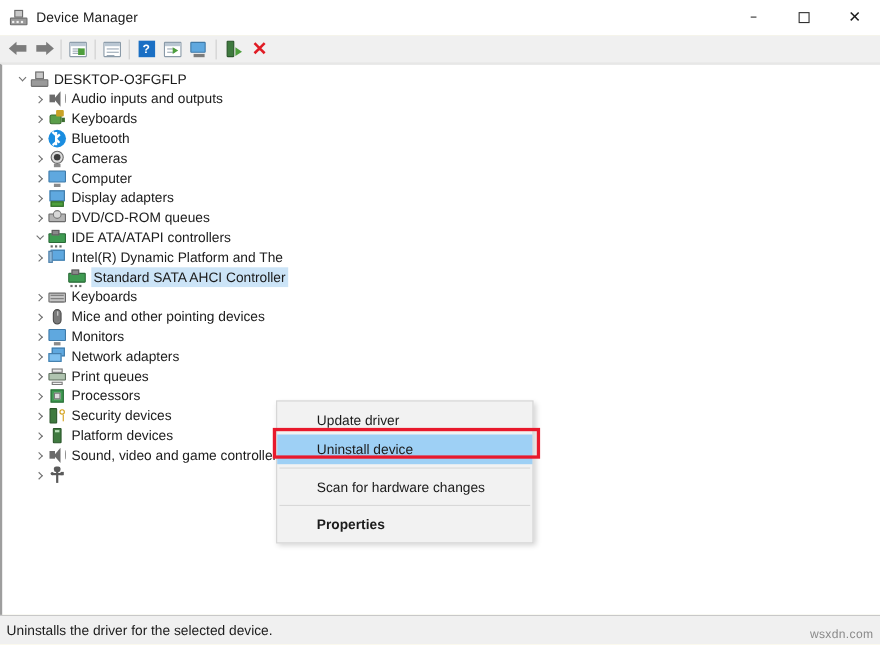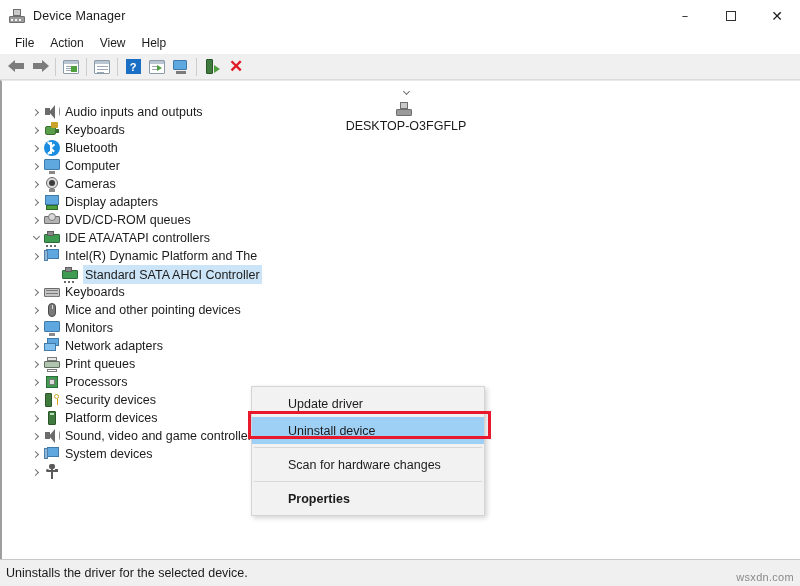--- a/index.html
+++ b/index.html
@@ -211,21 +211,21 @@
     font-size: 12.5px;
     color: #1b1b1b;
     line-height: 18px;
   }
   .node.selected .nlabel-wrap {
     background: #cce4f7;
   }
   .nlabel-wrap { display: inline-block; padding: 0 2px; }
 
   
-  .lvl0 { padding-left: 10px; flex-direction: column; }
+  .lvl0 { padding-left: 10px; }
   .lvl1 { padding-left: 26px; }
   .lvl2 { padding-left: 44px; }
 
   .i-speaker .body {
     position:absolute; left:1px; top:4px; width:5px; height:7px; background:#6b6b6b;
   }
   .i-speaker .cone {
     position:absolute; left:5px; top:1px; width:0; height:0;
     border-top:7px solid transparent; border-bottom:7px solid transparent; border-right:6px solid #6b6b6b;
   }
@@ -385,26 +385,20 @@
     <div class="title-text">Device Manager</div>
     <div class="wincontrols">
       <div class="wc wc-min">–</div>
       <div class="wc wc-max">
           <span></span>
         </div>
       <div class="wc wc-close">✕</div>
     </div>
   </div>
 
-  <div class="menubar">
-    <div class="menubar-item">File</div>
-    <div class="menubar-item">Action</div>
-    <div class="menubar-item">View</div>
-    <div class="menubar-item">Help</div>
-  </div>
 
   <div class="toolbar">
     <div class="tb-btn">
         <div class="ic-arrow"></div>
       </div>
     <div class="tb-btn">
         <div class="ic-arrow fwd"></div>
       </div>
     <div class="tb-sep"></div>
     <div class="tb-btn">
@@ -504,37 +498,37 @@
             <div class="c"></div>
             <div class="d"></div>
           </div>
         <span class="nlabel">Bluetooth</span>
       </div>
 
       <div class="node lvl1">
         <div class="chev closed">
             <i></i>
           </div>
-        <div class="nicon i-mon">
-            <div class="scr"></div>
-            <div class="st"></div>
-          </div>
-        <span class="nlabel">Computer</span>
-      </div>
-
-      <div class="node lvl1">
-        <div class="chev closed">
-            <i></i>
-          </div>
         <div class="nicon i-cam">
             <div class="stand"></div>
             <div class="ring"></div>
             <div class="lens"></div>
           </div>
         <span class="nlabel">Cameras</span>
+      </div>
+
+      <div class="node lvl1">
+        <div class="chev closed">
+            <i></i>
+          </div>
+        <div class="nicon i-mon">
+            <div class="scr"></div>
+            <div class="st"></div>
+          </div>
+        <span class="nlabel">Computer</span>
       </div>
 
 
       <div class="node lvl1">
         <div class="chev closed">
             <i></i>
           </div>
         <div class="nicon i-display">
             <div class="scr"></div>
             <div class="card"></div>
@@ -689,30 +683,20 @@
           </div>
         <div class="nicon i-speaker">
             <div class="body"></div>
             <div class="cone"></div>
             <div class="w1"></div>
           </div>
         <span class="nlabel">Sound, video and game controllers</span>
       </div>
 
 
-      <div class="node lvl1">
-        <div class="chev closed">
-            <i></i>
-          </div>
-        <div class="nicon i-sys">
-            <div class="scr"></div>
-            <div class="side"></div>
-          </div>
-        <span class="nlabel">System devices</span>
-      </div>
 
       <div class="node lvl1">
         <div class="chev closed">
             <i></i>
           </div>
         <div class="nicon i-usb">
             <div class="head"></div>
             <div class="stem"></div>
             <div class="arm"></div>
             <div class="dot"></div>

